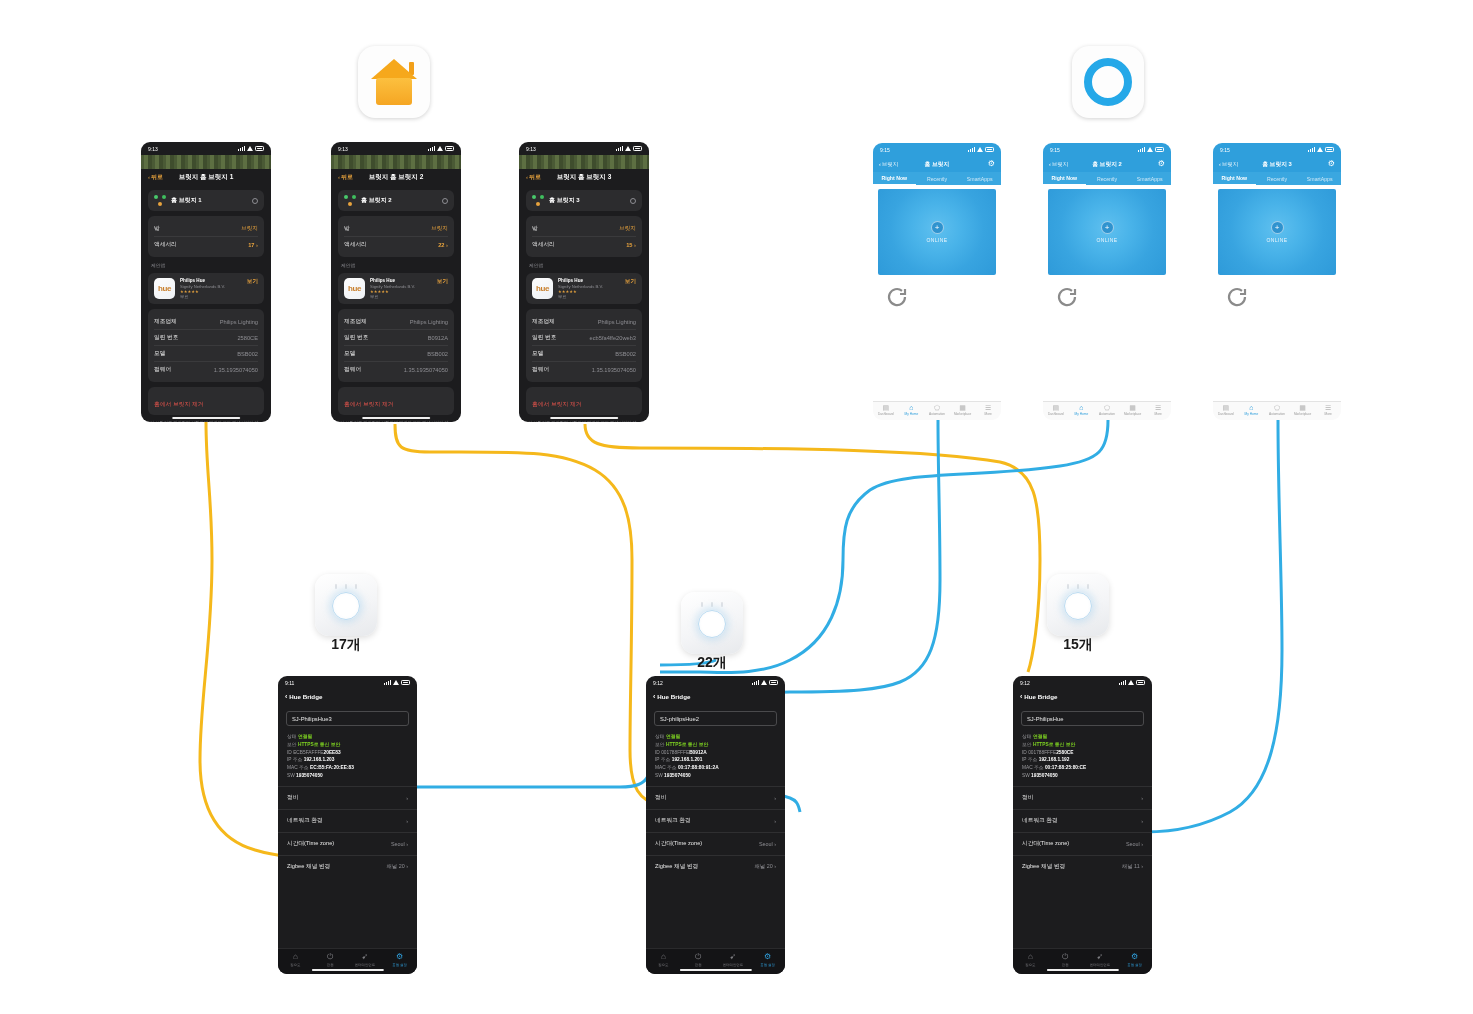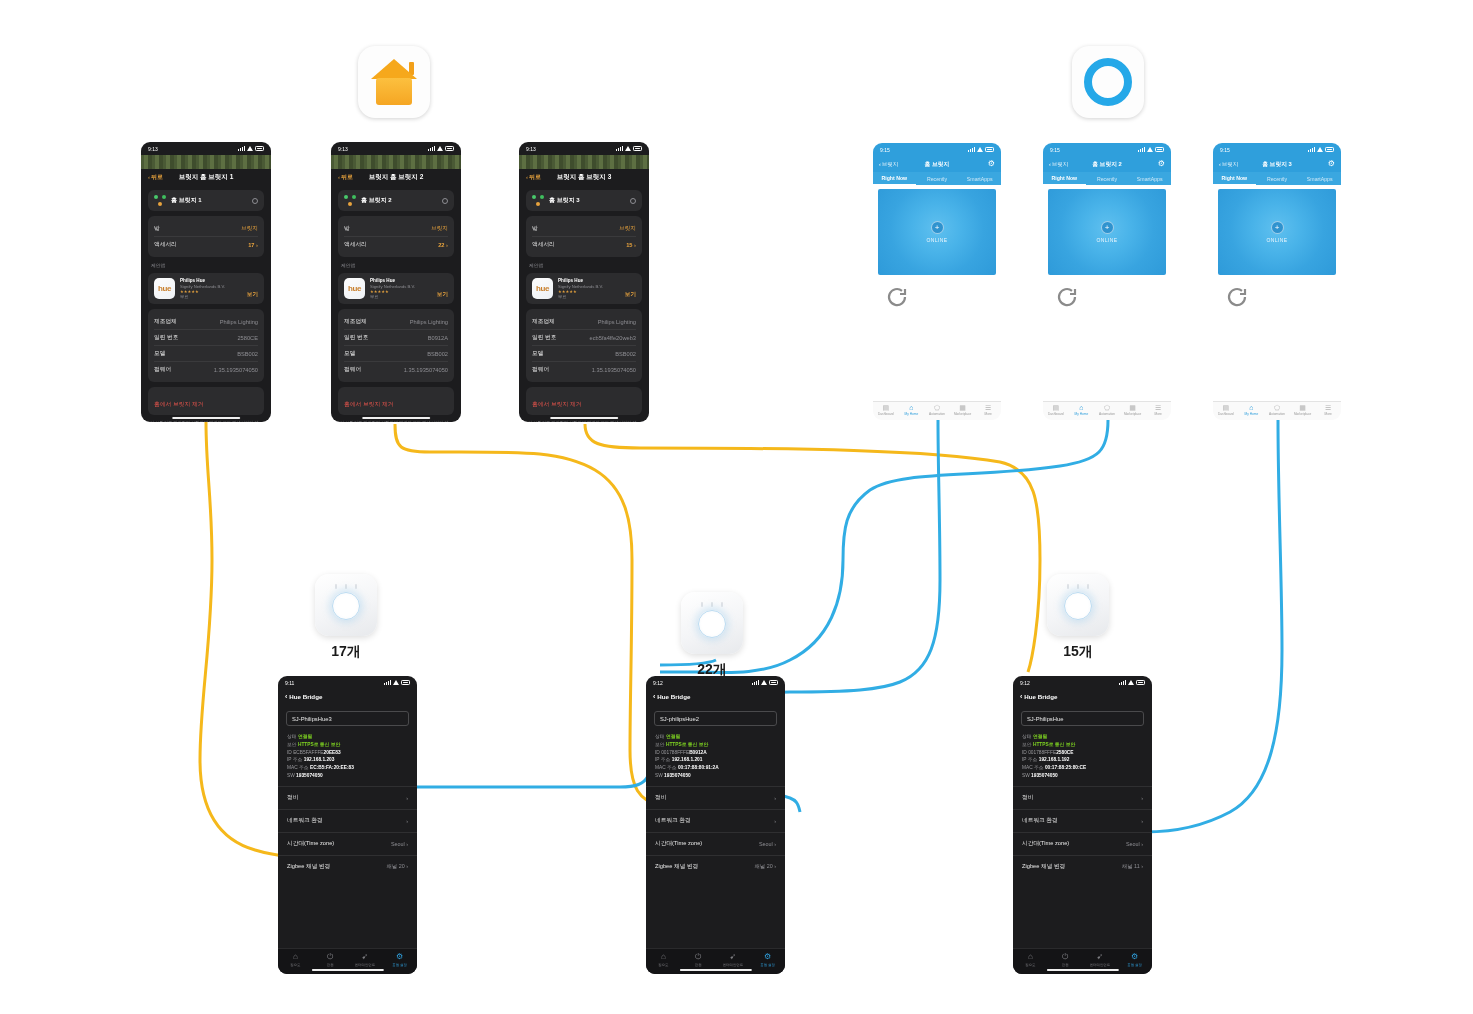--- a/index.html
+++ b/index.html
@@ -99,21 +99,21 @@
   .gear-dot { width: 6px; height: 6px; border-radius: 50%; border: 1px solid #8e8e93; }
   .kv {
     display: flex; justify-content: space-between; align-items: center;
     padding: 3.5px 0; font-size: 5.7px; border-bottom: 0.5px solid #3a3a3c;
   }
   .kv:last-child { border-bottom: none; }
   .kv .k { color: #e6e6e6; }
   .kv .v { color: #8e8e93; }
   .kv .v.accent { color: #e8a33d; }
   .sec-label { color: #8e8e93; font-size: 4.8px; margin: 4px 0 0 10px; }
-  .applet { display: flex; align-items: flex-end; gap: 5px; }
+  .applet { display: flex; align-items: flex-start; gap: 5px; }
   .applet-icon {
     width: 21px; height: 21px; border-radius: 5px;
     background: linear-gradient(145deg,#fdfdfd,#eef1f5);
     display:flex;align-items:center;justify-content:center;
     font-size: 8px; font-weight: bold; color: #c87f2c;
     letter-spacing: -0.4px;
   }
   .applet-meta { flex: 1; line-height: 1.25; }
   .applet-meta .t1 { color: #fff; font-size: 4.6px; font-weight: bold; }
   .applet-meta .t2 { color: #8e8e93; font-size: 4.2px; }
@@ -211,21 +211,21 @@
   }
   .bridge .leds i { width: 2px; height: 5px; background: #dfe2e6; border-radius: 1px; }
   .bridge .btn-ring {
     position: absolute; left: 50%; top: 52%; transform: translate(-50%,-50%);
     width: 28px; height: 28px; border-radius: 50%;
     border: 1.6px solid #bcdcf2;
     box-shadow: 0 0 7px 3px rgba(150,200,235,.35);
     background: radial-gradient(circle,#ffffff 55%,#f2f6fa 100%);
   }
   .bridge .cap {
-    margin-top: 7px; font-size: 14px; font-weight: bold; color: #1a1a1a;
+    font-size: 14px; font-weight: bold; color: #1a1a1a;
   }
 </style>
 </head>
 <body>
 
 <div id="canvas">
 
   <svg id="wires" viewBox="0 0 1473 1014">
 
     <path d="M206,422 C206,470 212,500 212,560 C212,640 200,700 200,760 C200,812 220,840 255,850 C275,856 295,858 333,858" fill="none" stroke="#f5b81b" stroke-width="3"></path>

